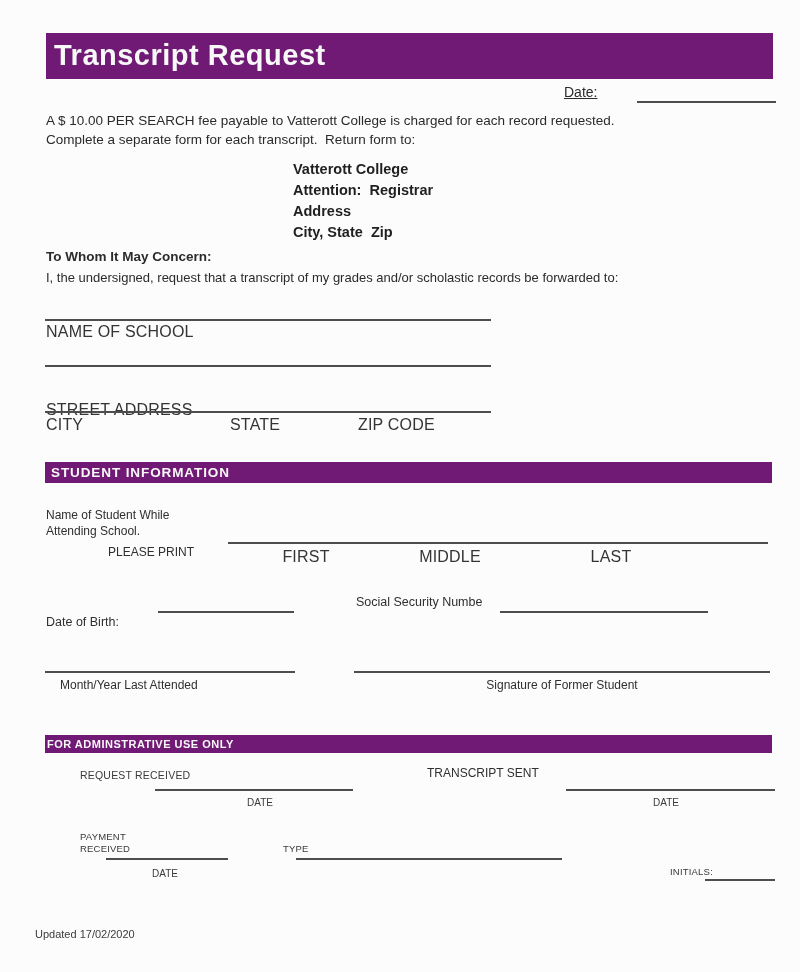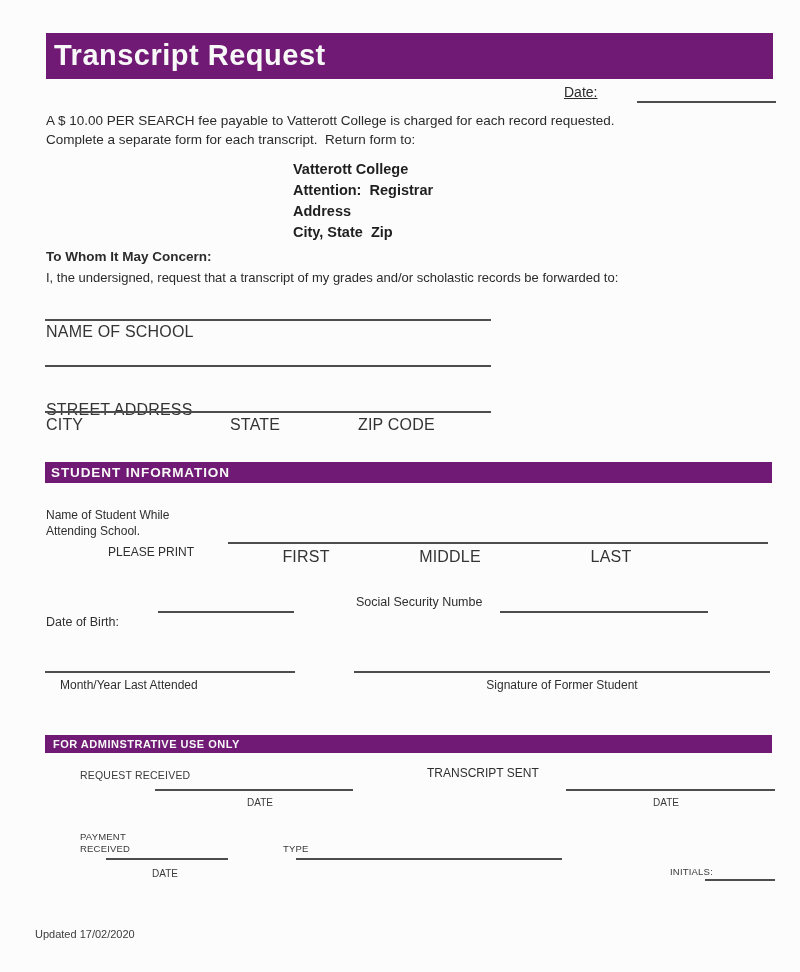--- a/index.html
+++ b/index.html
@@ -27,21 +27,21 @@
     font-size: 29px; line-height: 45px; padding-left: 8px;
     letter-spacing: 0.5px;
   }
   .section-bar-student {
     left: 45px; top: 462px; width: 727px; height: 21px;
     font-size: 13.5px; line-height: 21px; padding-left: 6px;
     letter-spacing: 0.9px;
   }
   .section-bar-admin {
     left: 45px; top: 735px; width: 727px; height: 18px;
-    font-size: 11px; line-height: 18px; padding-left: 8px;
+    font-size: 11px; line-height: 18px; padding-left: 2px;
     letter-spacing: 0.5px;
   }
 
   .body-text { font-size: 13.5px; line-height: 18.5px; color: #2b2b2b; }
   .bold { font-weight: bold; }
   .pre { white-space: pre; }
 
   .field-line { background: #4d4d4d; height: 2px; }
 
   .caption {

